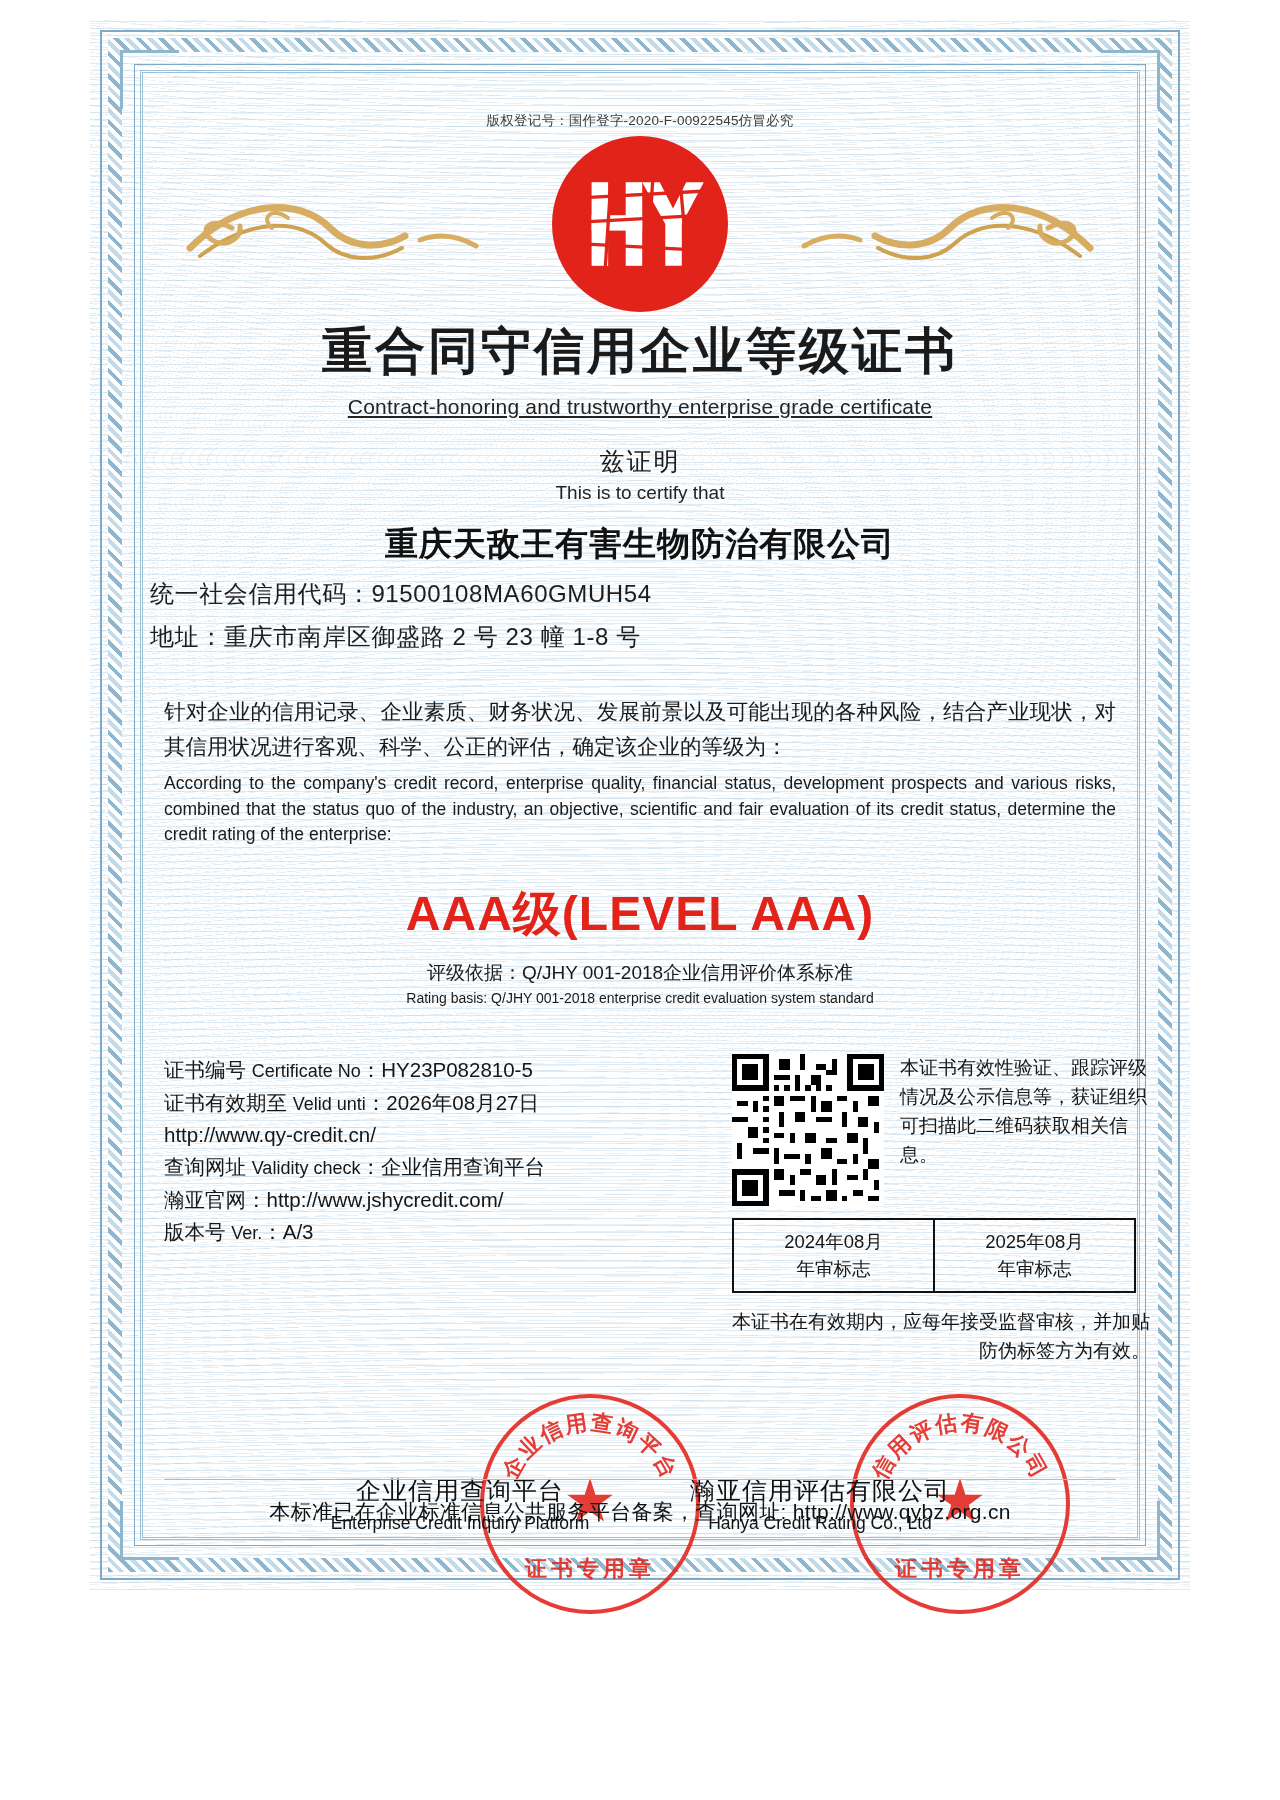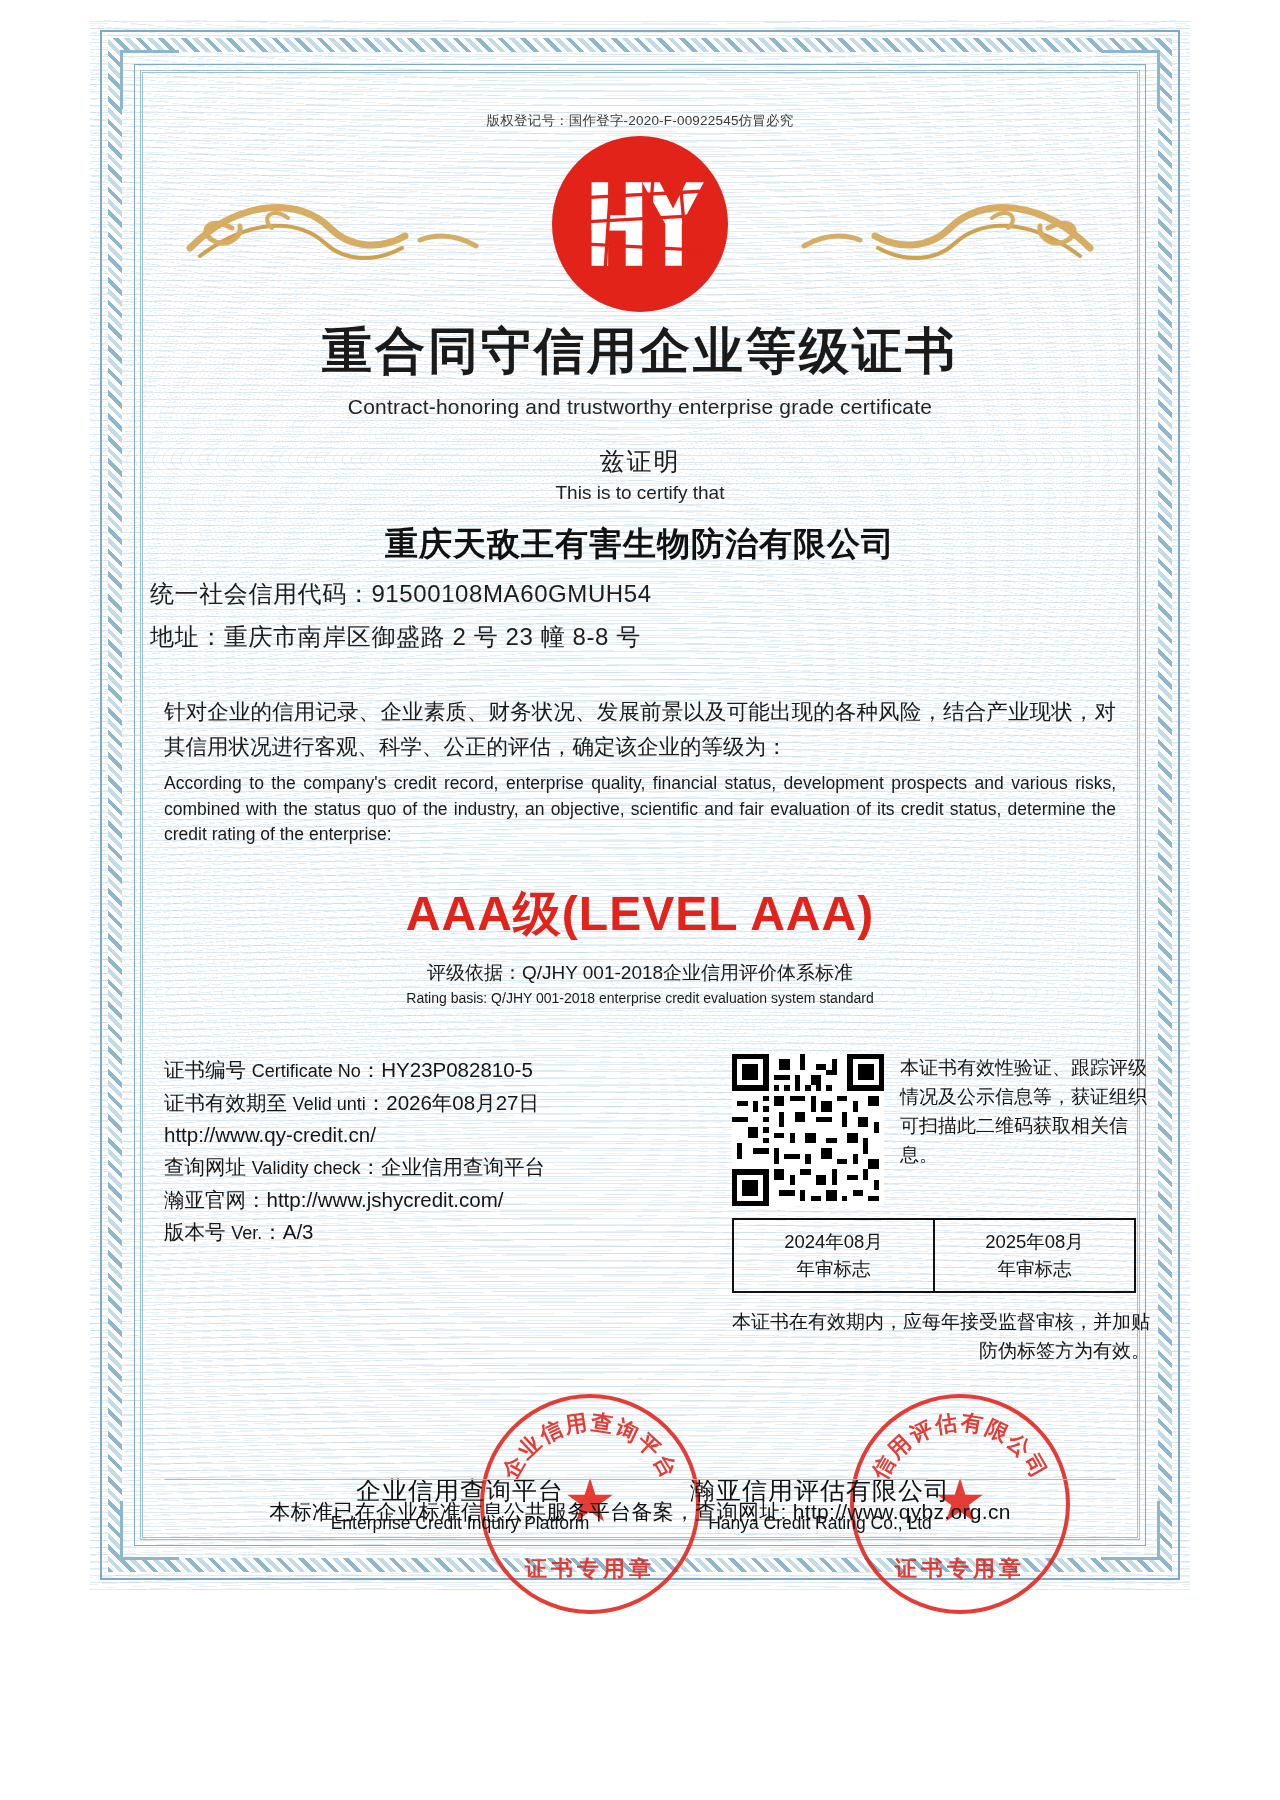--- a/index.html
+++ b/index.html
@@ -145,20 +145,21 @@
     z-index: 3;
   }
   .title-en {
     text-align: center;
     font-size: 21px;
     color: #232323;
     margin-top: 10px;
     letter-spacing: .2px;
     position: relative;
     z-index: 3;
+    text-decoration: underline;
   }
 
   .certify-cn {
     text-align: center;
     font-size: 25px;
     color: #1a1a1a;
     margin-top: 26px;
     letter-spacing: 2px;
     position: relative;
     z-index: 3;
@@ -452,24 +453,24 @@
     </div>
 
     <div class="title-cn">重合同守信用企业等级证书</div>
     <div class="title-en">Contract-honoring and trustworthy enterprise grade certificate</div>
 
     <div class="certify-cn">兹证明</div>
     <div class="certify-en">This is to certify that</div>
 
     <div class="company">重庆天敌王有害生物防治有限公司</div>
     <div class="company-meta">统一社会信用代码：91500108MA60GMUH54</div>
-    <div class="company-meta">地址：重庆市南岸区御盛路 2 号 23 幢 8-8 号</div>
+    <div class="company-meta">地址：重庆市南岸区御盛路 2 号 23 幢 1-8 号</div>
 
     <div class="para-cn">针对企业的信用记录、企业素质、财务状况、发展前景以及可能出现的各种风险，结合产业现状，对其信用状况进行客观、科学、公正的评估，确定该企业的等级为：</div>
-    <div class="para-en">According to the company's credit record, enterprise quality, financial status, development prospects and various risks, combined with the status quo of the industry, an objective, scientific and fair evaluation of its credit status, determine the credit rating of the enterprise:</div>
+    <div class="para-en">According to the company's credit record, enterprise quality, financial status, development prospects and various risks, combined that the status quo of the industry, an objective, scientific and fair evaluation of its credit status, determine the credit rating of the enterprise:</div>
 
     <div class="level">AAA级(LEVEL AAA)</div>
     <div class="basis-cn">评级依据：Q/JHY 001-2018企业信用评价体系标准</div>
     <div class="basis-en">Rating basis: Q/JHY 001-2018 enterprise credit evaluation system standard</div>
 
     <div class="details-wrap">
       <div class="details-left">
         <div class="d-line">
           <span class="lbl-cn">证书编号</span>
           <span class="lbl-en">Certificate No</span><span>：</span><span>HY23P082810-5</span>

